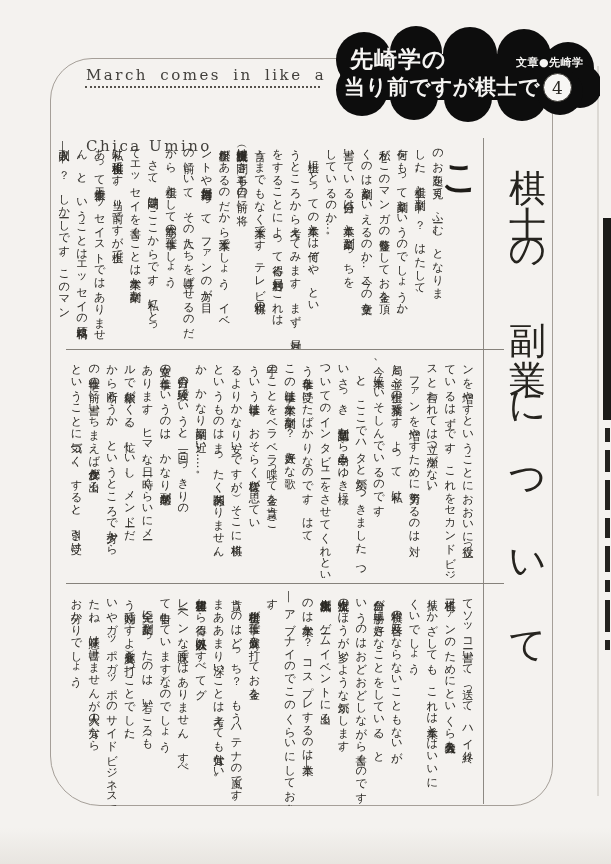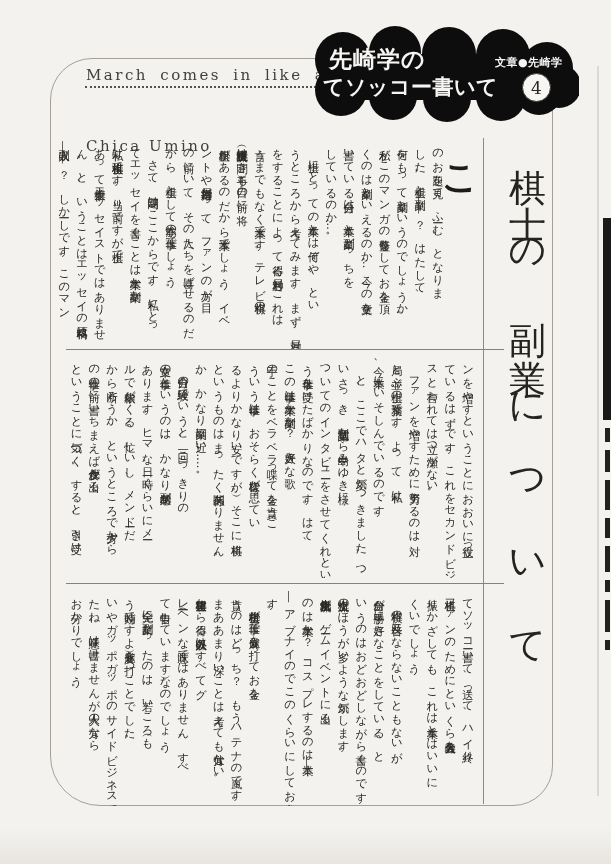--- a/index.html
+++ b/index.html
@@ -15,21 +15,21 @@
     left:50px;top:58px;width:501px;height:746px;
     border:1.6px solid #a59f98;
     border-radius:42px 36px 40px 50px;
     background:transparent;
   }
   
   .en-title{left:86px;top:66px;font-size:15px;letter-spacing:2.5px;word-spacing:5px;color:#42403c;}
   .en-rule{left:85px;top:86px;width:235px;border-bottom:2px dotted #55524d;height:0;}
   .en-author{left:86px;top:93px;font-size:15px;letter-spacing:2.5px;color:#42403c;margin-top:44px;}
   
-  .badge{left:307px;top:26px;width:272px;height:96px;z-index:5;}
+  .badge{left:328px;top:26px;width:272px;height:96px;z-index:5;}
   .badge svg{position:absolute;left:0;top:0;}
   .badge-line1{position:absolute;left:22px;top:18px;font-size:23px;font-weight:bold;color:#f6f5f3;letter-spacing:1px;}
   .badge-credit{position:absolute;left:169px;top:29px;font-size:11px;font-weight:bold;color:#f6f5f3;letter-spacing:.5px;margin-left:19px;}
   .badge-line2{position:absolute;left:16px;top:47px;font-size:21px;font-weight:bold;color:#f6f5f3;letter-spacing:.5px;}
   .issue-circle{
     position:absolute;left:215px;top:47px;width:27px;height:27px;
     background:#f7f6f4;border:1.6px solid #3a3833;border-radius:50%;
     display:flex;align-items:center;justify-content:center;
     font-size:17px;color:#2b2924;z-index:6;
   }
@@ -90,21 +90,21 @@
       <circle cx="34" cy="64" r="26"></circle>
       <circle cx="86" cy="70" r="24"></circle>
       <circle cx="140" cy="72" r="24"></circle>
       <circle cx="194" cy="70" r="25"></circle>
       <circle cx="232" cy="66" r="23"></circle>
       <rect x="22" y="28" width="222" height="46"></rect>
     </g>
   </svg>
   <div class="badge-line1">先崎学の</div>
   <div class="badge-credit">文章●先崎学</div>
-  <div class="badge-line2">てソッコー書いて</div>
+  <div class="badge-line2">当り前ですが棋士で</div>
   <div class="issue-circle">
     <span>4</span>
   </div>
 </div>
 
 <div class="abs article-title">棋士の副業について</div>
 <div class="abs title-sep"></div>
 
 <div class="abs band band1">
   <div class="dropcap-col">こ</div>

